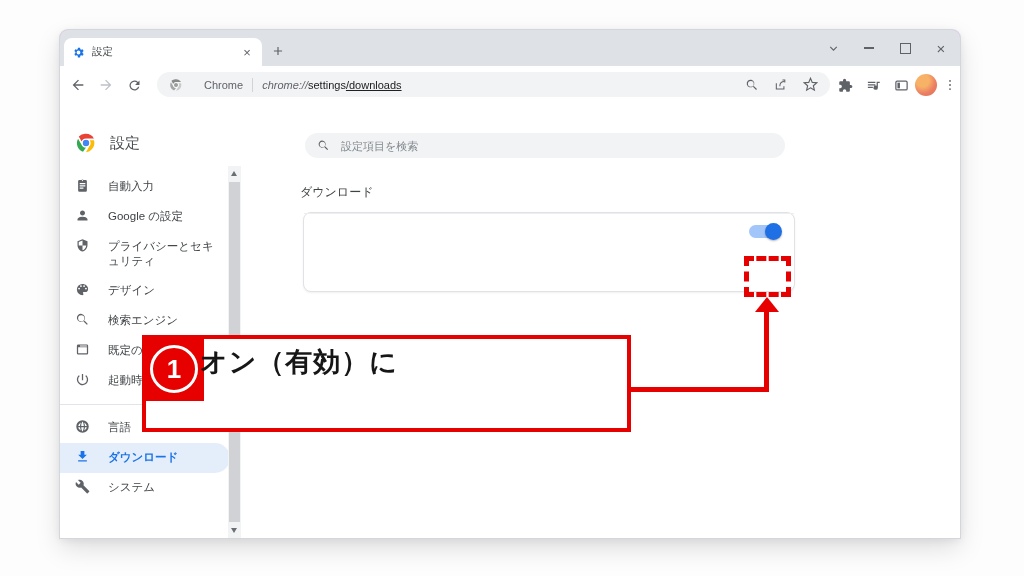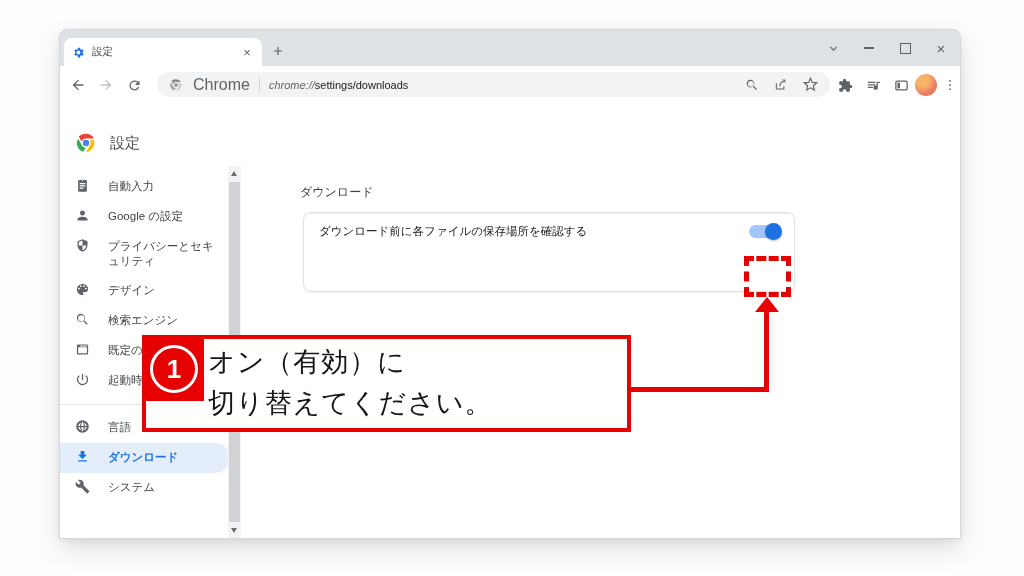--- a/index.html
+++ b/index.html
@@ -32,26 +32,26 @@
   
   .toolbar{position:absolute;left:0;top:36px;width:100%;height:38px;background:#fff;border-bottom:1px solid #e8eaed;border-radius:0;}
   .navbtn{position:absolute;top:44px;width:24px;height:24px;display:flex;align-items:center;justify-content:center;color:#5f6368;} 
   .nb-back{left:6px!important;top:7px;} .nb-fwd{left:34px!important;top:7px;color:#bdc1c6;} .nb-reload{left:62px!important;top:7px;}
   .navbtn{top:7px;}
   .omnibox{
     position:absolute;left:97px;top:6px;width:673px;height:25px;background:#f1f3f4;border-radius:13px;
     display:flex;align-items:center;padding:0 12px;box-sizing:border-box;
   }
   .omni-logo{filter:grayscale(1) opacity(.75);width:14px;height:14px;}
-  .omni-chrome{font-size:16px;color:#5f6368;margin-left:10px;}
+  .omni-chrome{font-size:11px;color:#5f6368;margin-left:21px;}
   .omni-sep{width:1px;height:14px;background:#d0d3d7;margin:0 9px;}
   .omni-url{font-size:11px;color:#3c4043;white-space:nowrap;}
   .omni-url .scheme{color:#5f6368;font-style:italic;}
   .omni-url .host{color:#202124;font-weight:400;}
-  .omni-url .path{color:#202124;}
+  .omni-url .path{color:#202124;text-decoration:underline;}
   .omni-right{margin-left:auto;display:flex;align-items:center;gap:15px;color:#5f6368;}
   .tb-ico{position:absolute;top:7px;width:24px;height:24px;display:flex;align-items:center;justify-content:center;color:#5f6368;}
   .avatar{
     position:absolute;left:855px;top:8px;width:22px;height:22px;border-radius:50%;
     background:radial-gradient(circle at 35% 30%,#f7b267 0 30%,#ec8063 60%,#d96a55 100%);
   }
   .tb-dots{left:878px;}
   
   .content{position:absolute;left:0;top:74px;right:0;bottom:0;background:#fff;overflow:hidden;}
   .brand{position:absolute;left:15px;top:28px;display:flex;align-items:center;gap:13px;}
@@ -109,21 +109,21 @@
   .v-line{left:764px;top:310px;width:5px;height:81px;background:#e60000;z-index:55;}
   .h-line{left:630px;top:387px;width:139px;height:5px;background:#e60000;z-index:55;}
   .callout{
     left:142px;top:335px;width:489px;height:97px;background:#fff;border:4px solid #e60000;box-sizing:border-box;z-index:60;
   }
   .badge{left:144px;top:337px;width:60px;height:64px;background:#e60000;z-index:62;display:flex;align-items:center;justify-content:center;}
   .badge-circle{
     width:42px;height:42px;border:3px solid #fff;border-radius:50%;display:flex;align-items:center;justify-content:center;
     color:#fff;font-size:26px;font-weight:700;line-height:1;
   }
-  .callout-text{left:208px;top:342px;z-index:62;font-size:27px;font-weight:400;color:#161616;line-height:41px;letter-spacing:1px;white-space:nowrap;}
+  .callout-text{left:200px;top:342px;z-index:62;font-size:27px;font-weight:700;color:#161616;line-height:41px;letter-spacing:1px;white-space:nowrap;}
 </style>
 </head>
 <body>
 
 <div class="bwin">
 
   <div class="tabstrip">
     <div class="tab">
       <span class="icon" style="color:#1a73e8;">
         <svg width="13" height="13" viewBox="0 0 24 24" fill="currentColor">
@@ -239,20 +239,28 @@
           <path fill="#EA4335" d="M24 4a20 20 0 0 1 17.3 10H24a10 10 0 0 0-9.5 6.9L8.2 9.6A20 20 0 0 1 24 4z"></path>
           <path fill="#34A853" d="M6.7 14.7l7.3 12.6A10 10 0 0 0 24 34l-6.5 9.1A20 20 0 0 1 6.7 14.7z"></path>
           <path fill="#FBBC05" d="M24 44l7.3-12.7A10 10 0 0 0 34 24c0-2.2-.7-4.3-2-6h9.3A20 20 0 0 1 24 44z"></path>
           <circle cx="24" cy="24" r="9" fill="#fff"></circle>
             <circle cx="24" cy="24" r="7" fill="#4285F4"></circle>
         </svg>
       </span>
       <span class="brand-name">設定</span>
     </div>
 
+    <div class="search-pill">
+      <span class="icon">
+        <svg width="13" height="13" viewBox="0 0 24 24" fill="currentColor">
+            <path d="M15.5 14h-.8l-.3-.3a6.5 6.5 0 1 0-.7.7l.3.3v.8l5 5 1.5-1.5-5-5zM10 15a5 5 0 1 1 0-10 5 5 0 0 1 0 10z"></path>
+          </svg>
+      </span>
+      <input type="text" placeholder="設定項目を検索" style="">
+    </div>
 
     <nav class="side-menu">
 
         <div class="side-item">
           <span class="icon">
             <svg width="15" height="15" viewBox="0 0 24 24" fill="currentColor">
               <path d="M17 3h-3.2a2.8 2.8 0 0 0-3.6 0H7a2 2 0 0 0-2 2v15a2 2 0 0 0 2 2h10a2 2 0 0 0 2-2V5a2 2 0 0 0-2-2zm-5 0a1 1 0 1 1 0 2 1 1 0 0 1 0-2zM7.5 8h9v1.8h-9V8zm0 3.6h9v1.8h-9v-1.8zm0 3.6h6v1.8h-6v-1.8z"></path>
             </svg>
           </span>
           <span class="side-label">自動入力</span>
@@ -350,35 +358,33 @@
       <span class="scroll-arrow up"></span>
       <div class="thumb"></div>
       <span class="scroll-arrow down"></span>
     </div>
 
     <div class="section-title">ダウンロード</div>
 
     <div class="card">
       <div class="card-sep"></div>
       <div class="card-row2">
-        <div class="prompt-label">ダウンロード前に各ファイルの保存場所を確認する</div>
         <div class="toggle on">
           <span class="track"></span>
           <span class="thumb"></span>
         </div>
       </div>
     </div>
 
   </div>
 </div>
 
 <div class="ann dash-box"></div>
 <div class="ann arrow-head"></div>
 <div class="ann v-line"></div>
 <div class="ann h-line"></div>
 <div class="ann callout"></div>
 <div class="ann badge">
   <span class="badge-circle">1</span>
 </div>
 <div class="ann callout-text">
   <div>オン（有効）に</div>
-  <div>切り替えてください。</div>
 </div>
 
 </body></html>

